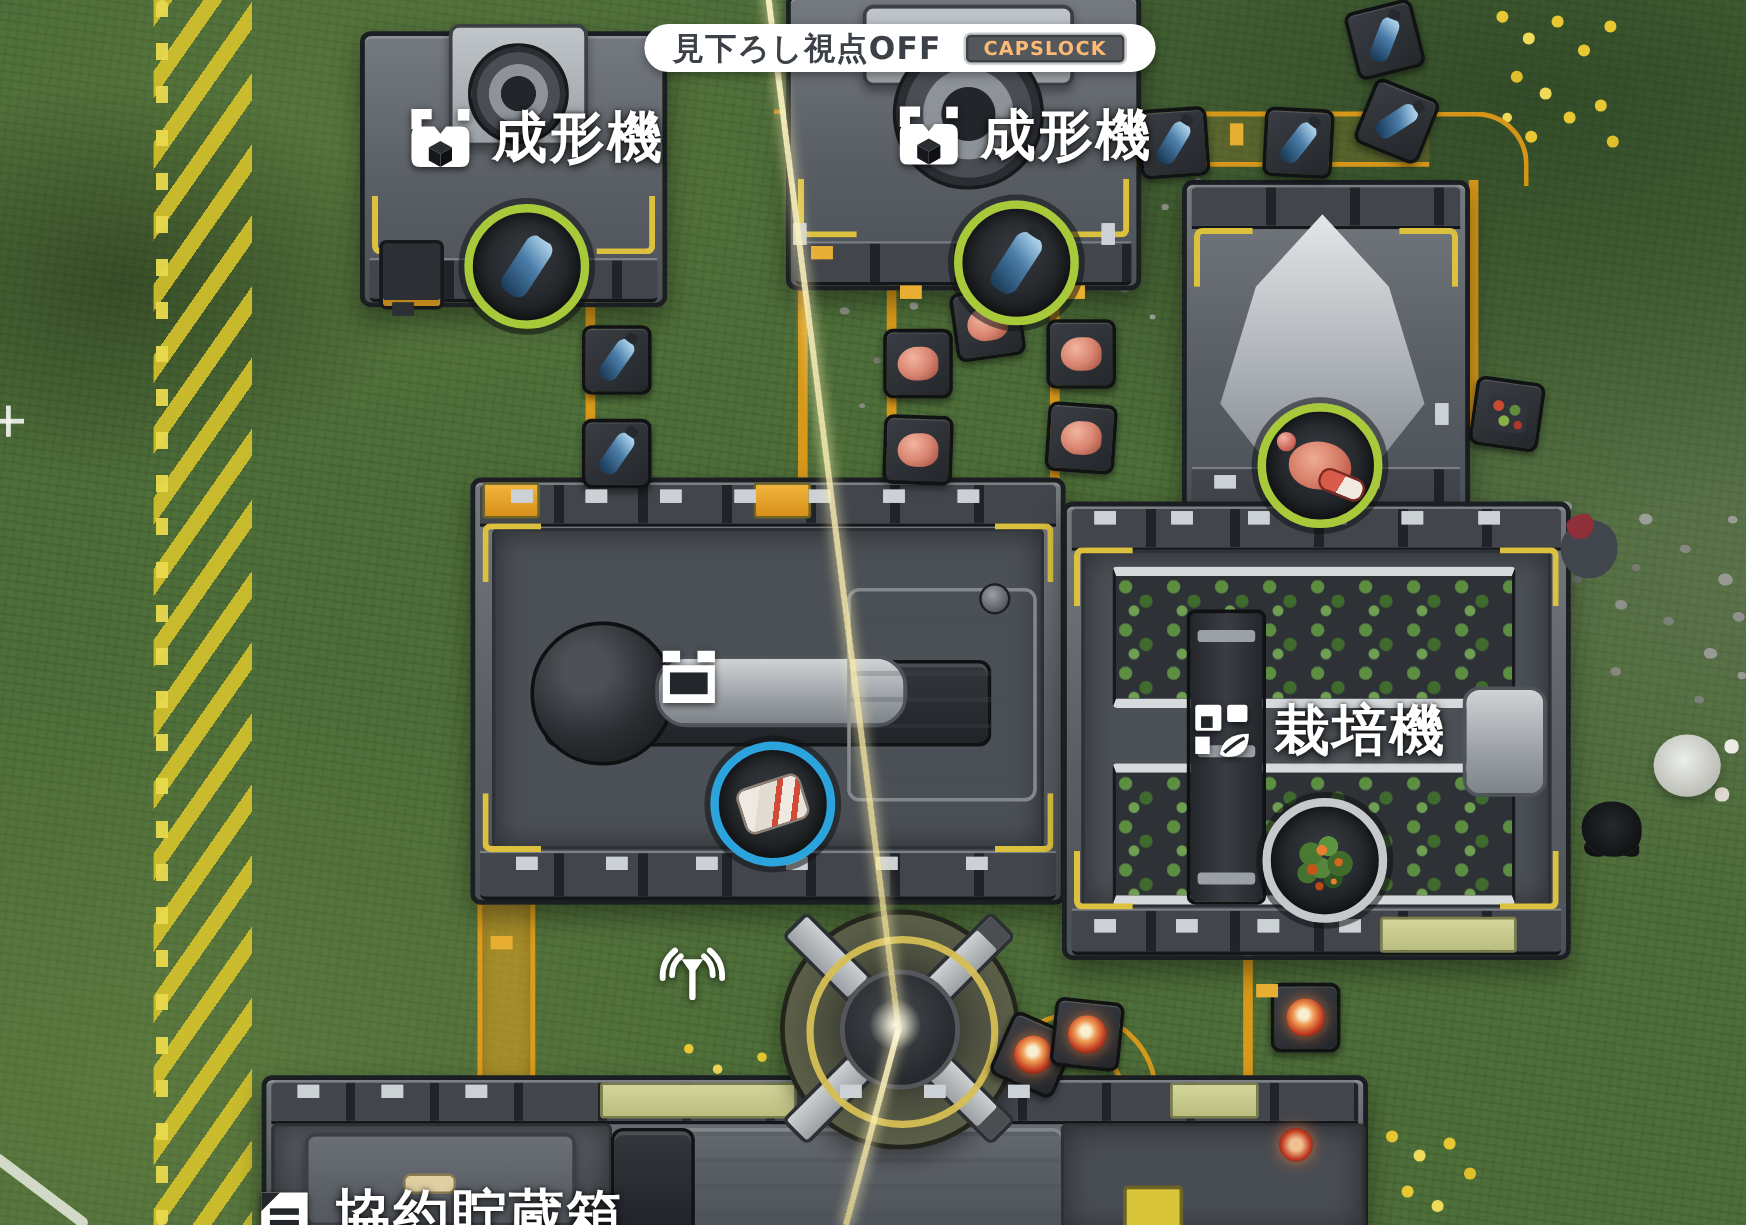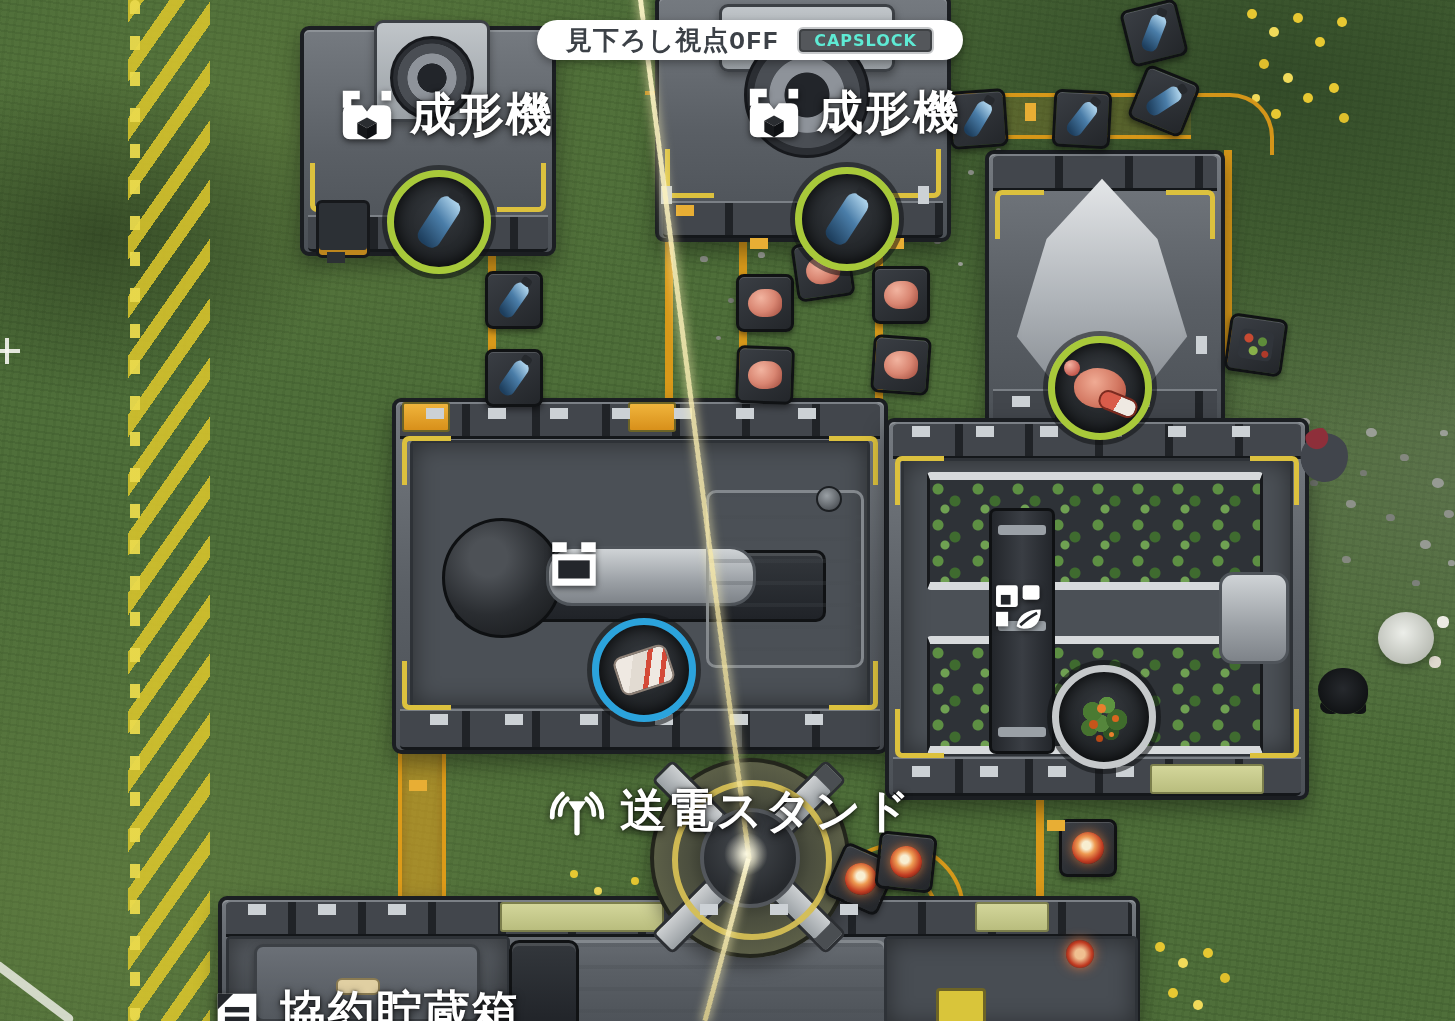--- a/index.html
+++ b/index.html
@@ -180,22 +180,22 @@
     background:#e87f2e;box-shadow:14px 10px 0 -1px #d9661f,-8px 16px 0 0 #c8551a,10px 26px 0 -2px #e87f2e,-2px 30px 0 -1px #b84815;}
   
   .mlabel{position:absolute;display:flex;align-items:center;gap:14px;z-index:7;color:#fff;
     font-size:46px;font-weight:700;letter-spacing:2px;
     text-shadow:0 2px 8px rgba(0,0,0,.85),0 0 3px rgba(0,0,0,.7);white-space:nowrap;}
   .mlabel .ic{width:58px;height:58px;flex:0 0 auto;filter:drop-shadow(0 2px 3px rgba(0,0,0,.65));}
   
   .banner{position:absolute;left:537px;top:20px;width:426px;height:40px;background:#fff;border-radius:22px;
     display:flex;align-items:center;justify-content:center;gap:18px;z-index:9;
     box-shadow:0 3px 8px rgba(0,0,0,.35);}
-  .banner .txt{color:#3c4147;font-size:26px;font-weight:700;letter-spacing:1px;font-family:Liberation Mono, monospace;}
-  .keycap{background:#54575b;color:#5eead4;border:2px solid #c7c9cb;border-radius:6px;
+  .banner .txt{color:#3c4147;font-size:26px;font-weight:700;letter-spacing:1px;}
+  .keycap{background:#54575b;color:#fdba74;border:2px solid #c7c9cb;border-radius:6px;
     font-size:16px;font-weight:700;letter-spacing:1px;padding:2px 15px;box-shadow:inset 0 0 0 2px #3e4144;text-align:right;}
   
   .creature{position:absolute;border-radius:45% 55% 50% 50%;}
   .cr-red{width:48px;height:54px;
     background:radial-gradient(circle at 35% 18%,#8e2f3a 0 20%, rgba(0,0,0,0) 22%),
                radial-gradient(circle at 52% 55%,#41454c 0 62%, rgba(0,0,0,0) 64%);}
   .cr-white{width:56px;height:52px;background:radial-gradient(circle at 45% 40%,#eceee9,#b9bcb4 75%, rgba(0,0,0,0) 85%);
     box-shadow:0 4px 8px rgba(0,0,0,.3);border-radius:50%;}
   .cr-black{width:50px;height:46px;background:radial-gradient(circle at 50% 45%,#26292d,#101214 75%);
     border-radius:50% 50% 45% 55%;box-shadow:14px 16px 0 -16px #101214,-14px 16px 0 -16px #101214;}.z2{z-index:2}.z3{z-index:3}.z4{z-index:4}.z5{z-index:5}.z6{z-index:6}
@@ -484,31 +484,31 @@
   </div>
   <div class="mlabel" style="left:990px;top:578px">
     <svg class="ic" viewBox="0 0 48 48">
       <rect x="5" y="6" width="18" height="18" rx="2" fill="#fff"></rect>
       <rect x="9" y="14" width="8" height="8" fill="#23262b"></rect>
       <rect x="27" y="6" width="14" height="12" rx="2" fill="#fff"></rect>
       <rect x="5" y="28" width="10" height="12" fill="#fff"></rect>
       <path fill="#fff" d="M22 40q2-14 20-14 0 16-14 16-4 0-6-2z"></path>
       <path stroke="#23262b" stroke-width="2.4" fill="none" d="M25 39q8-7 14-10"></path>
     </svg>
+    <span>栽培機</span>
   </div>
   <div class="mlabel" style="left:548px;top:780px">
     <svg class="ic" viewBox="0 0 48 48">
       <path stroke="#fff" stroke-width="4.4" stroke-linecap="round" fill="none" d="M24 42V25"></path>
       <path fill="#fff" d="M16.5 16h15L24 27z"></path>
       <path stroke="#fff" stroke-width="4" stroke-linecap="round" fill="none" d="M10 27a16 16 0 0 1 6-13"></path>
       <path stroke="#fff" stroke-width="4" stroke-linecap="round" fill="none" d="M3.5 29a23 23 0 0 1 8.5-19"></path>
       <path stroke="#fff" stroke-width="4" stroke-linecap="round" fill="none" d="M38 27a16 16 0 0 0-6-13"></path>
       <path stroke="#fff" stroke-width="4" stroke-linecap="round" fill="none" d="M44.5 29a23 23 0 0 0-8.5-19"></path>
     </svg>
-    <span>送電スタンド</span>
   </div>
   <div class="mlabel" style="left:208px;top:982px">
     <svg class="ic" viewBox="0 0 48 48">
       <path fill="#fff" d="M8 8h32v34H8z"></path>
       <path fill="#23262b" d="M8 8h13L8 21z"></path>
       <rect x="14" y="19" width="20" height="4.5" fill="#23262b"></rect>
       <rect x="14" y="27" width="20" height="4.5" fill="#23262b"></rect>
       <rect x="14" y="35" width="20" height="4.5" fill="#23262b"></rect>
     </svg>
     <span>協約貯蔵箱</span>

